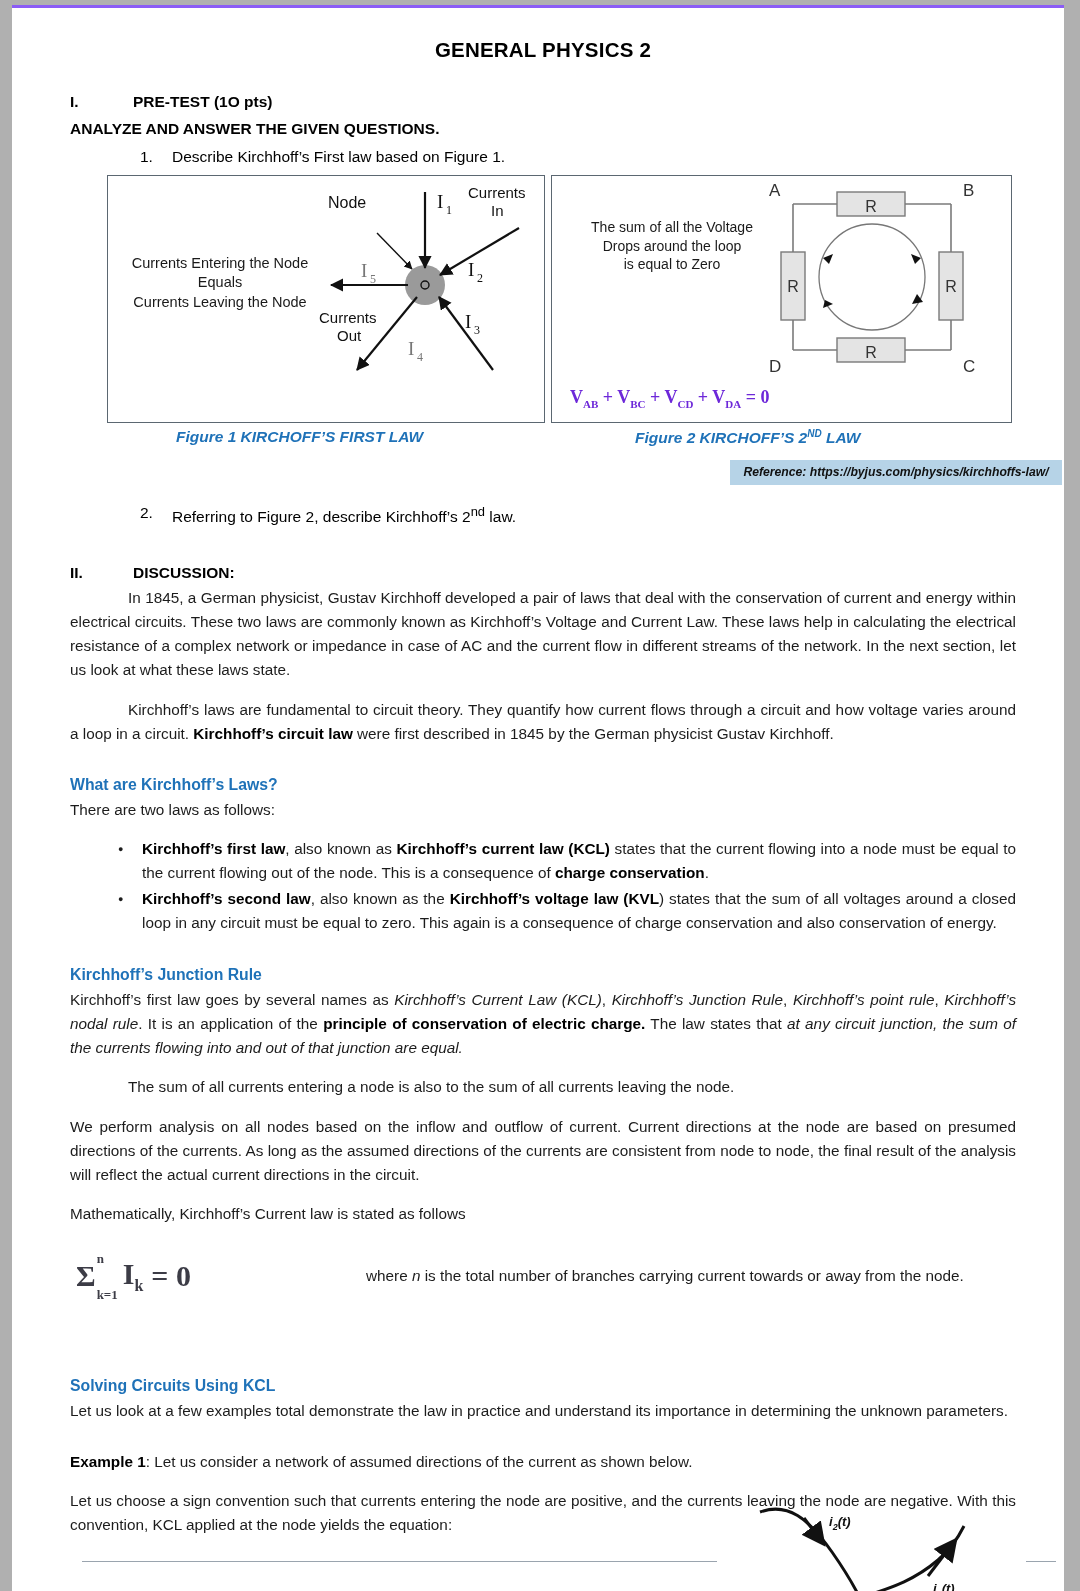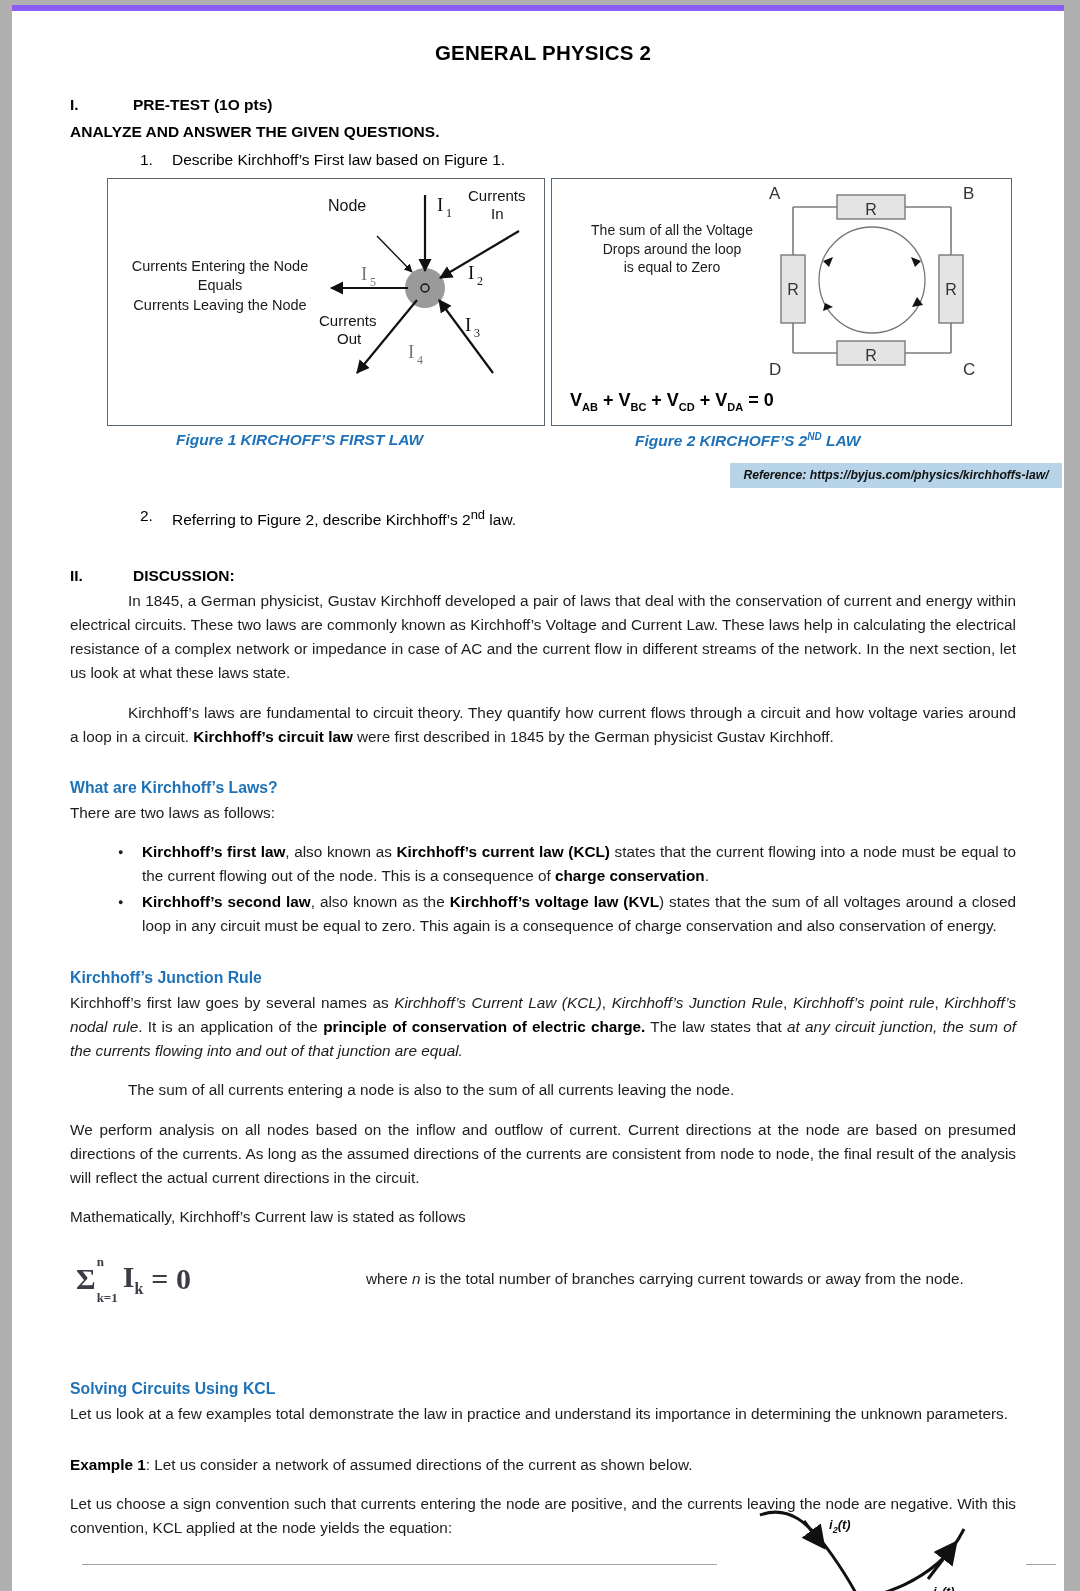--- a/index.html
+++ b/index.html
@@ -21,21 +21,21 @@
     background: #b0b0b0;
   }
   .page {
     position: absolute;
     left: 12px;
     top: 5px;
     width: 1052px;
     height: 1586px;
     background: #ffffff;
     box-sizing: border-box;
-    border-top: 6px solid #8b5cf6;
+    border-top: 3px solid #8b5cf6;
   }
   .page-inner {
     position: absolute;
     left: 58px;
     top: 0;
     width: 946px;
   }
 
   
   .doc-title {
@@ -122,24 +122,24 @@
     text-align: center;
     font-size: 14px;
     line-height: 1.33;
     color: #1a1a1a;
   }
   .f2-svgwrap { position: absolute; left: 215px; top: 6px; }
   .f2-eq {
     position: absolute;
     left: 18px;
     bottom: 12px;
-    font-family: Liberation Sans, sans-serif;
+    font-family: Liberation Serif, serif;
     font-weight: bold;
     font-size: 18px;
-    color: #000000;
+    color: #6d28d9;
     margin-top: 26px;
   }
   .f2-eq sub { font-size: 11px; font-weight: bold; }
 
   
   .cap-row {
     position: relative;
     height: 30px;
     margin-top: 5px;
   }

